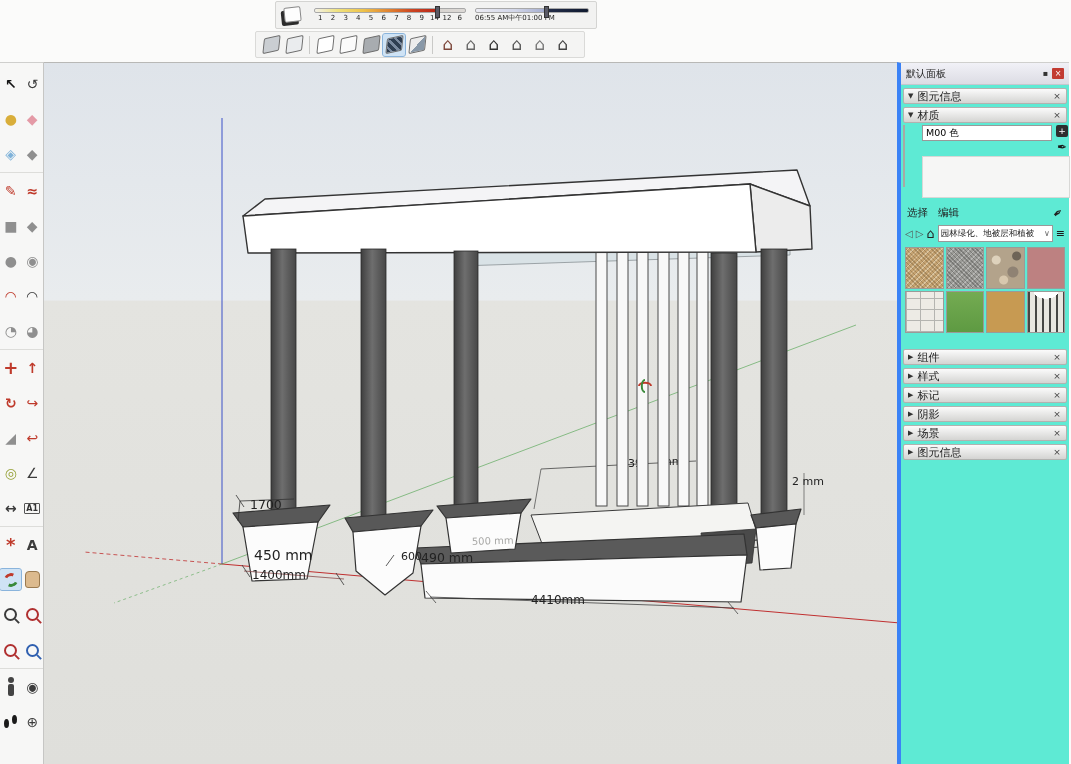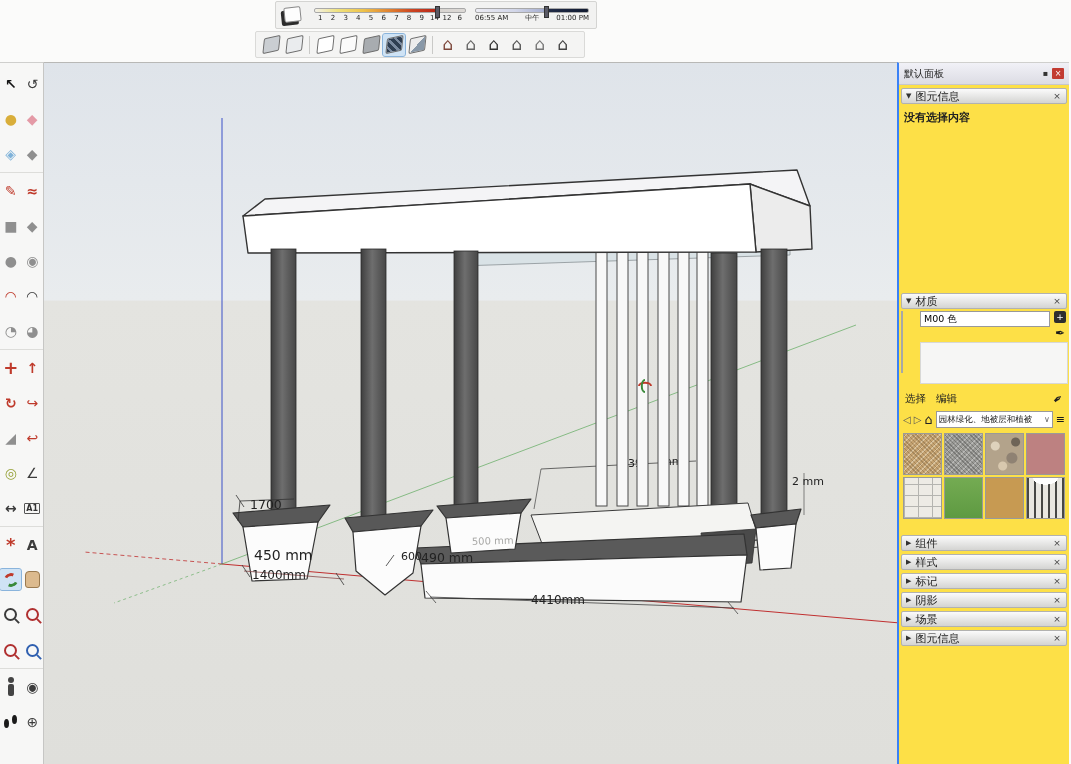--- a/index.html
+++ b/index.html
@@ -16,21 +16,21 @@
   }
   .shadow-toggle{width:15px;height:13px;background:#fdfdfd;border:1px solid #888;
     border-radius:2px;box-shadow:-3px 3px 0 #2b2b2b;transform:rotate(-6deg);margin:0 4px 2px 2px}
   .slider-group{display:flex;flex-direction:column;justify-content:center;gap:1px}
   .track{height:5px;border-radius:2px;border:1px solid #a8a8a8;position:relative;box-sizing:border-box}
   .track .handle{position:absolute;top:-3px;width:3px;height:10px;background:#5a5a66;border:1px solid #333}
   .month-track{width:152px;background:linear-gradient(90deg,#f2f0e8 0%,#efe27e 15%,#eec34a 32%,#e08030 50%,#cc4422 65%,#b82818 80%,#d8d4d0 81%,#dcd9d6 100%)}
   .months{display:flex;width:152px}
   .months span{flex:1;text-align:center;font-size:7px;line-height:9px;color:#222}
   .time-track{width:114px;background:linear-gradient(90deg,#ececf4 0%,#d2d6e8 35%,#aab2d2 58%,#96a0c6 62%,#222c48 63%,#101a30 100%)}
-  .time-labels{display:flex;justify-content:space-between;width:114px;font-size:7px;line-height:9px;color:#222}
+  .time-labels{display:flex;width:114px;font-size:7px;line-height:9px;color:#222}
   
   .views-toolbar{
     position:absolute;left:255px;top:31px;width:330px;height:27px;
     background:#f4f4f3;border:1px solid #dadad8;border-radius:2px;
     display:flex;align-items:center;gap:1px;padding:0 4px;box-sizing:border-box;
   }
   .views-toolbar [data-each]{display:flex;gap:1px}
   .tb2-sep{width:1px;height:18px;background:#c9c9c7;margin:0 3px}
   .tb2-cell{width:22px;height:22px;display:flex;align-items:center;justify-content:center;border-radius:2px}
   .tb2-cell.active{background:#cfe3f5;outline:1px solid #8ab4dc}
@@ -74,21 +74,21 @@
   
   .viewport{
     position:absolute;left:44px;top:62px;width:853px;height:702px;
     border-top:1px solid #b8b8b6;box-sizing:border-box;
     background:linear-gradient(#dfe4ea 0%,#e9ecee 33.8%,#e4e4e0 34%,#dfdfdb 100%);
   }
   .viewport svg{position:absolute;left:0;top:0}
   
   .right-panel{
     position:absolute;left:897px;top:62px;width:172px;height:702px;box-sizing:border-box;
-    background:#fde047;border-left:2px solid #3b82f6;border-top:1px solid #cfcfcd;
+    background:#5eead4;border-left:4px solid #3b82f6;border-top:1px solid #cfcfcd;
     font-size:11px;color:#222;
   }
   .panel-titlebar{height:22px;background:linear-gradient(#f1f1f7,#dcdce4);border-bottom:1px solid #c6c6ce;
     display:flex;align-items:center;padding:0 5px;box-sizing:border-box;font-size:10px}
   .pin-icon{margin-left:auto;font-size:8px;color:#333;margin-right:4px}
   .title-close{width:12px;height:11px;background:#c23b32;color:#fff;font-size:8px;line-height:11px;
     text-align:center;border-radius:1px}
   .section-header{height:16px;margin:3px 2px 0;background:linear-gradient(#fbfbfb,#d4d4d2);
     border:1px solid #b2b2b0;border-radius:2px;display:flex;align-items:center;gap:4px;
     padding:0 4px;box-sizing:border-box}
@@ -525,23 +525,20 @@
     <span>默认面板</span>
     <span class="pin-icon">▪</span>
     <span class="title-close">×</span>
   </div>
 
   <div class="section-header">
     <span class="sec-arrow">▼</span>
     <span class="sec-label">图元信息</span>
     <span class="close-x">×</span>
   </div>
-  <div class="entity-body">
-    <span>没有选择内容</span>
-  </div>
 
   <div class="section-header">
     <span class="sec-arrow">▼</span>
     <span class="sec-label">材质</span>
     <span class="close-x">×</span>
   </div>
   <div class="mat-body">
     <div class="mat-top">
       <div class="mat-preview"></div>
       <div class="mat-right">

